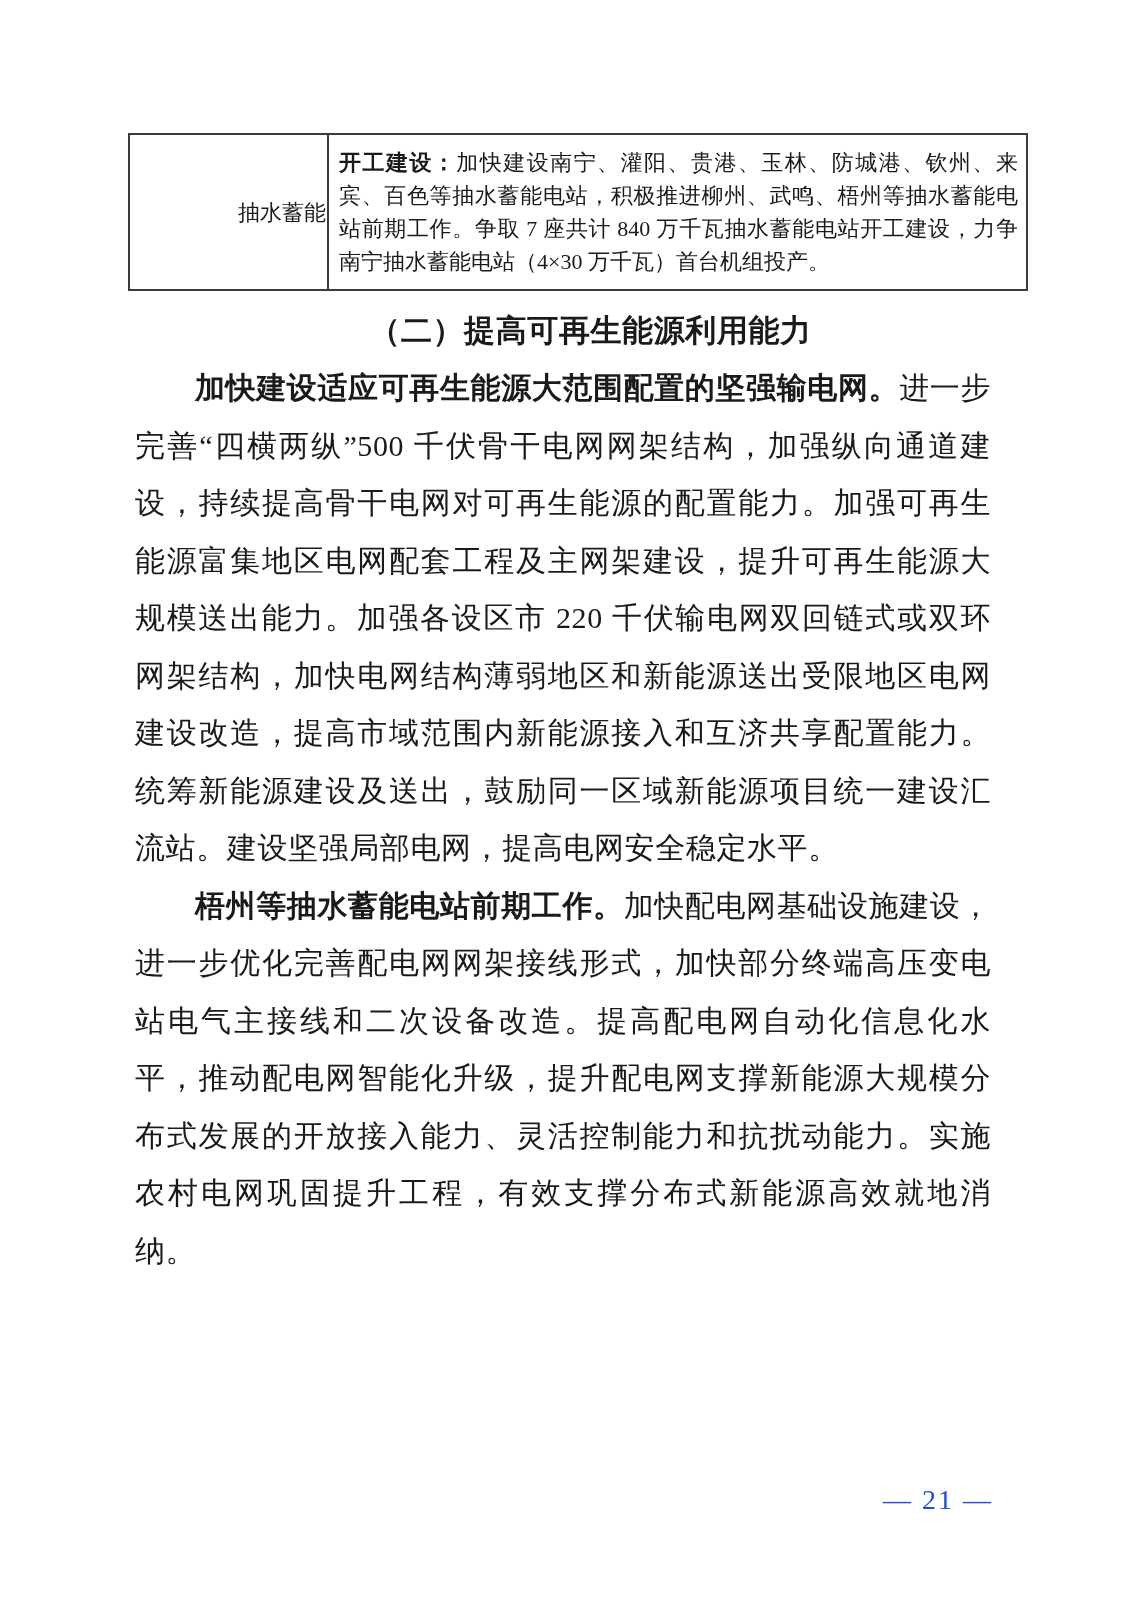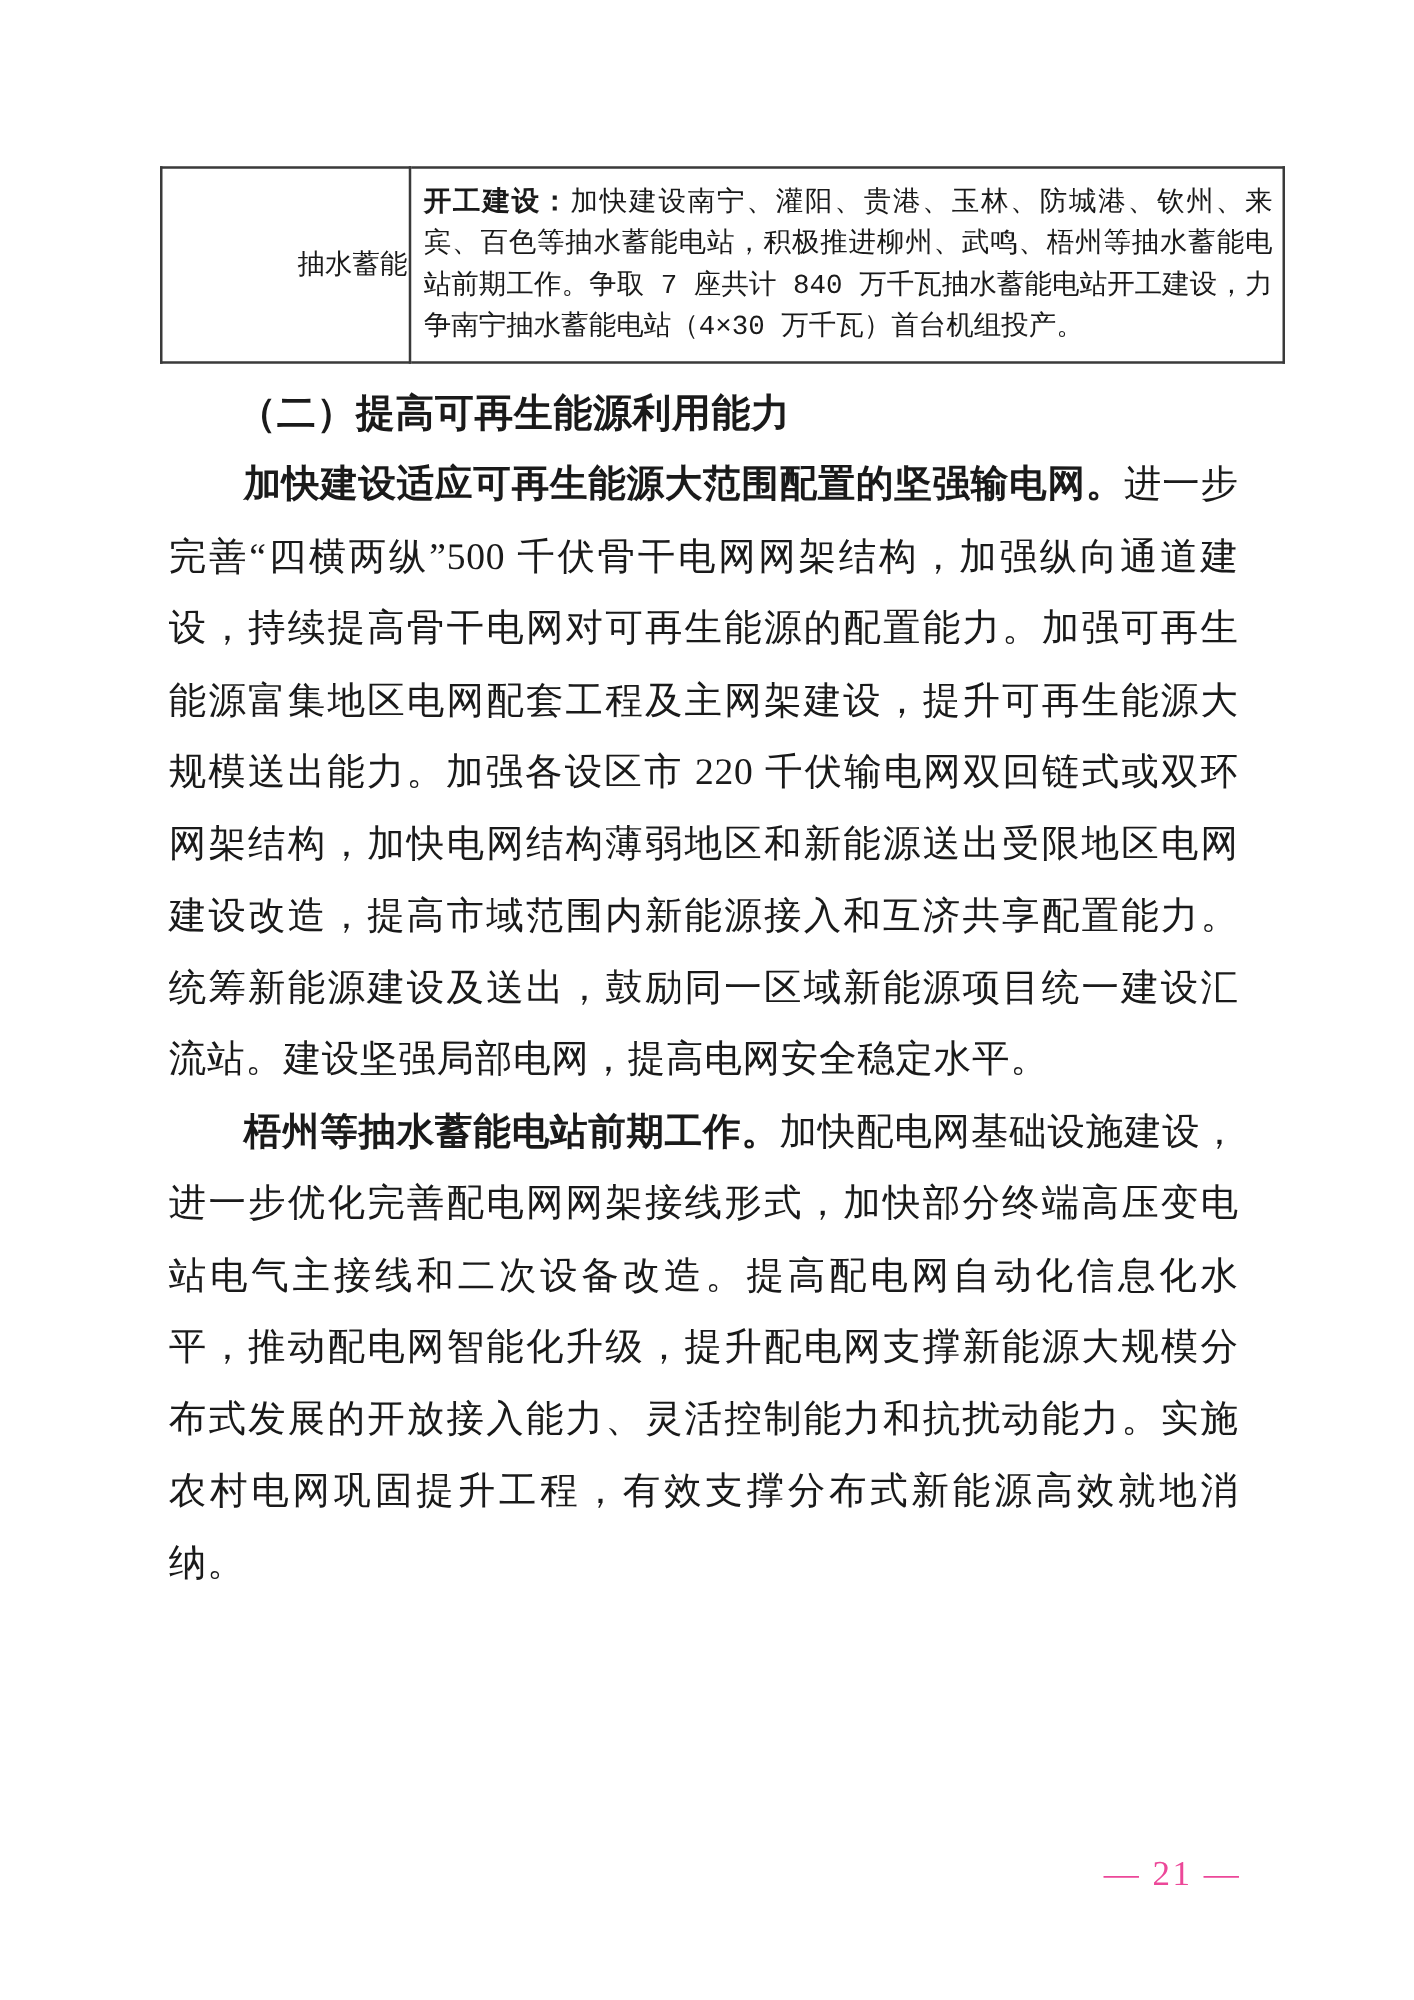--- a/index.html
+++ b/index.html
@@ -20,21 +20,20 @@
     border-collapse: collapse;
     margin: 133px 0 0 128px;
     width: 874px;
     table-layout: fixed;
   }
   .info-table td {
     border: 2px solid #3a3a3a;
     font-size: 22px;
     line-height: 33px;
     vertical-align: middle;
-    font-family: Liberation Mono, monospace;
   }
   .info-table .label-cell {
     width: 195px;
     text-align: right;
   }
   .info-table .content-cell {
     width: 679px;
     padding: 11px 8px 11px 10px;
     text-align: justify;
   }
@@ -42,37 +41,38 @@
     font-weight: 700;
   }
   .section-heading {
     margin: 11px 0 0 135px;
     width: 856px;
     font-size: 31px;
     font-weight: 700;
     line-height: 57px;
     text-indent: 55px;
     letter-spacing: 0.6px;
+    text-align: center;
   }
   .para {
     margin: 0 12px 0 135px;
     width: 856px;
     font-size: 30px;
     line-height: 57.5px;
     letter-spacing: 0.6px;
     text-align: justify;
     text-indent: 2em;
   }
   .page-number {
     position: absolute;
     top: 1484px;
     right: 138px;
     font-size: 28px;
     letter-spacing: 2px;
-    color: #ec4899;
+    color: #1d4ed8;
   }
 </style>
 </head>
 <body>
 
 <div class="page">
 
   <table class="info-table">
     <tbody>
       <tr>

